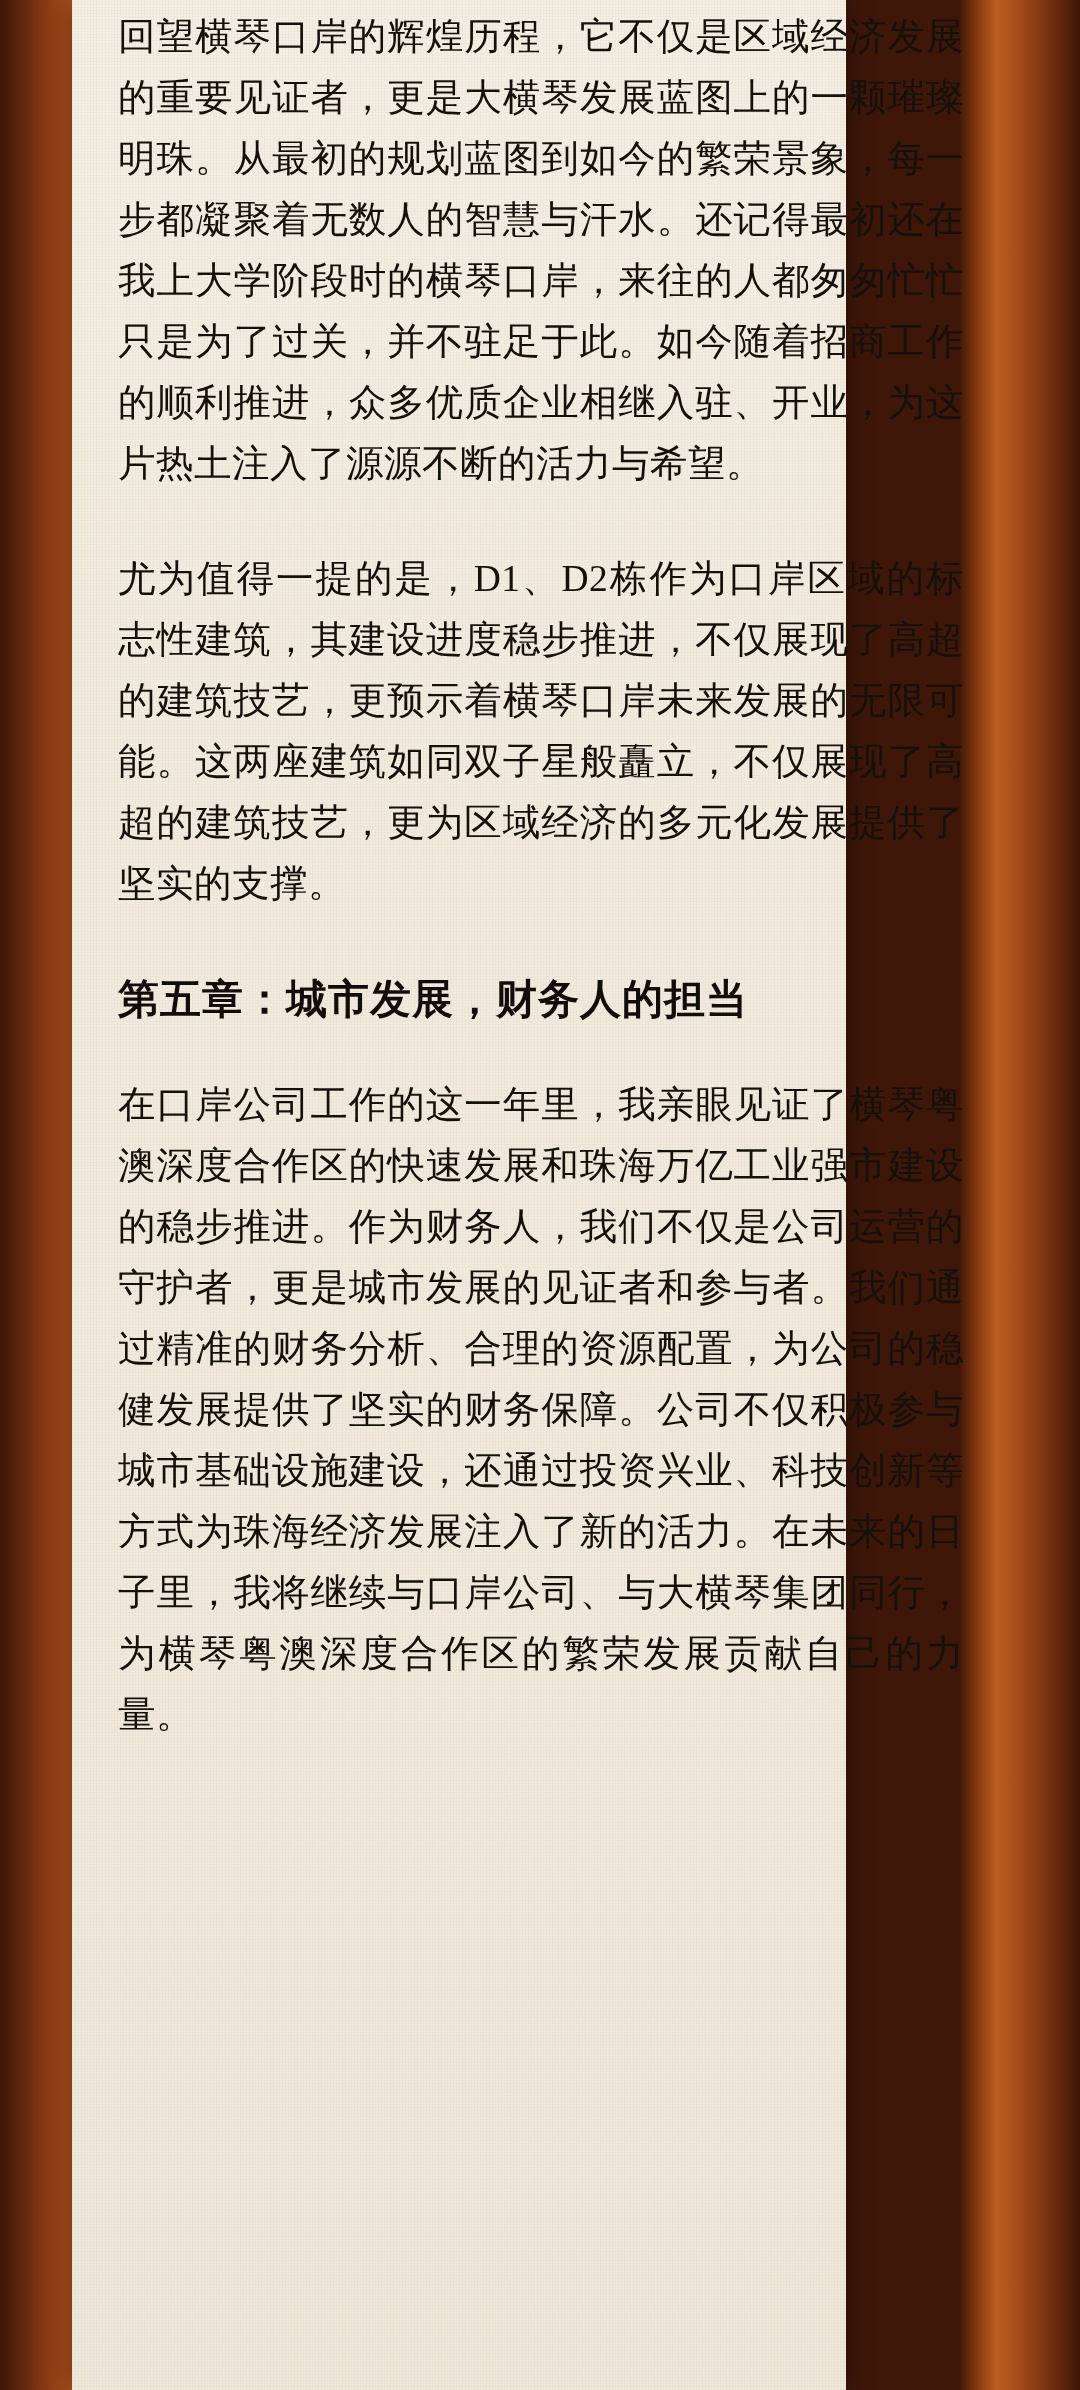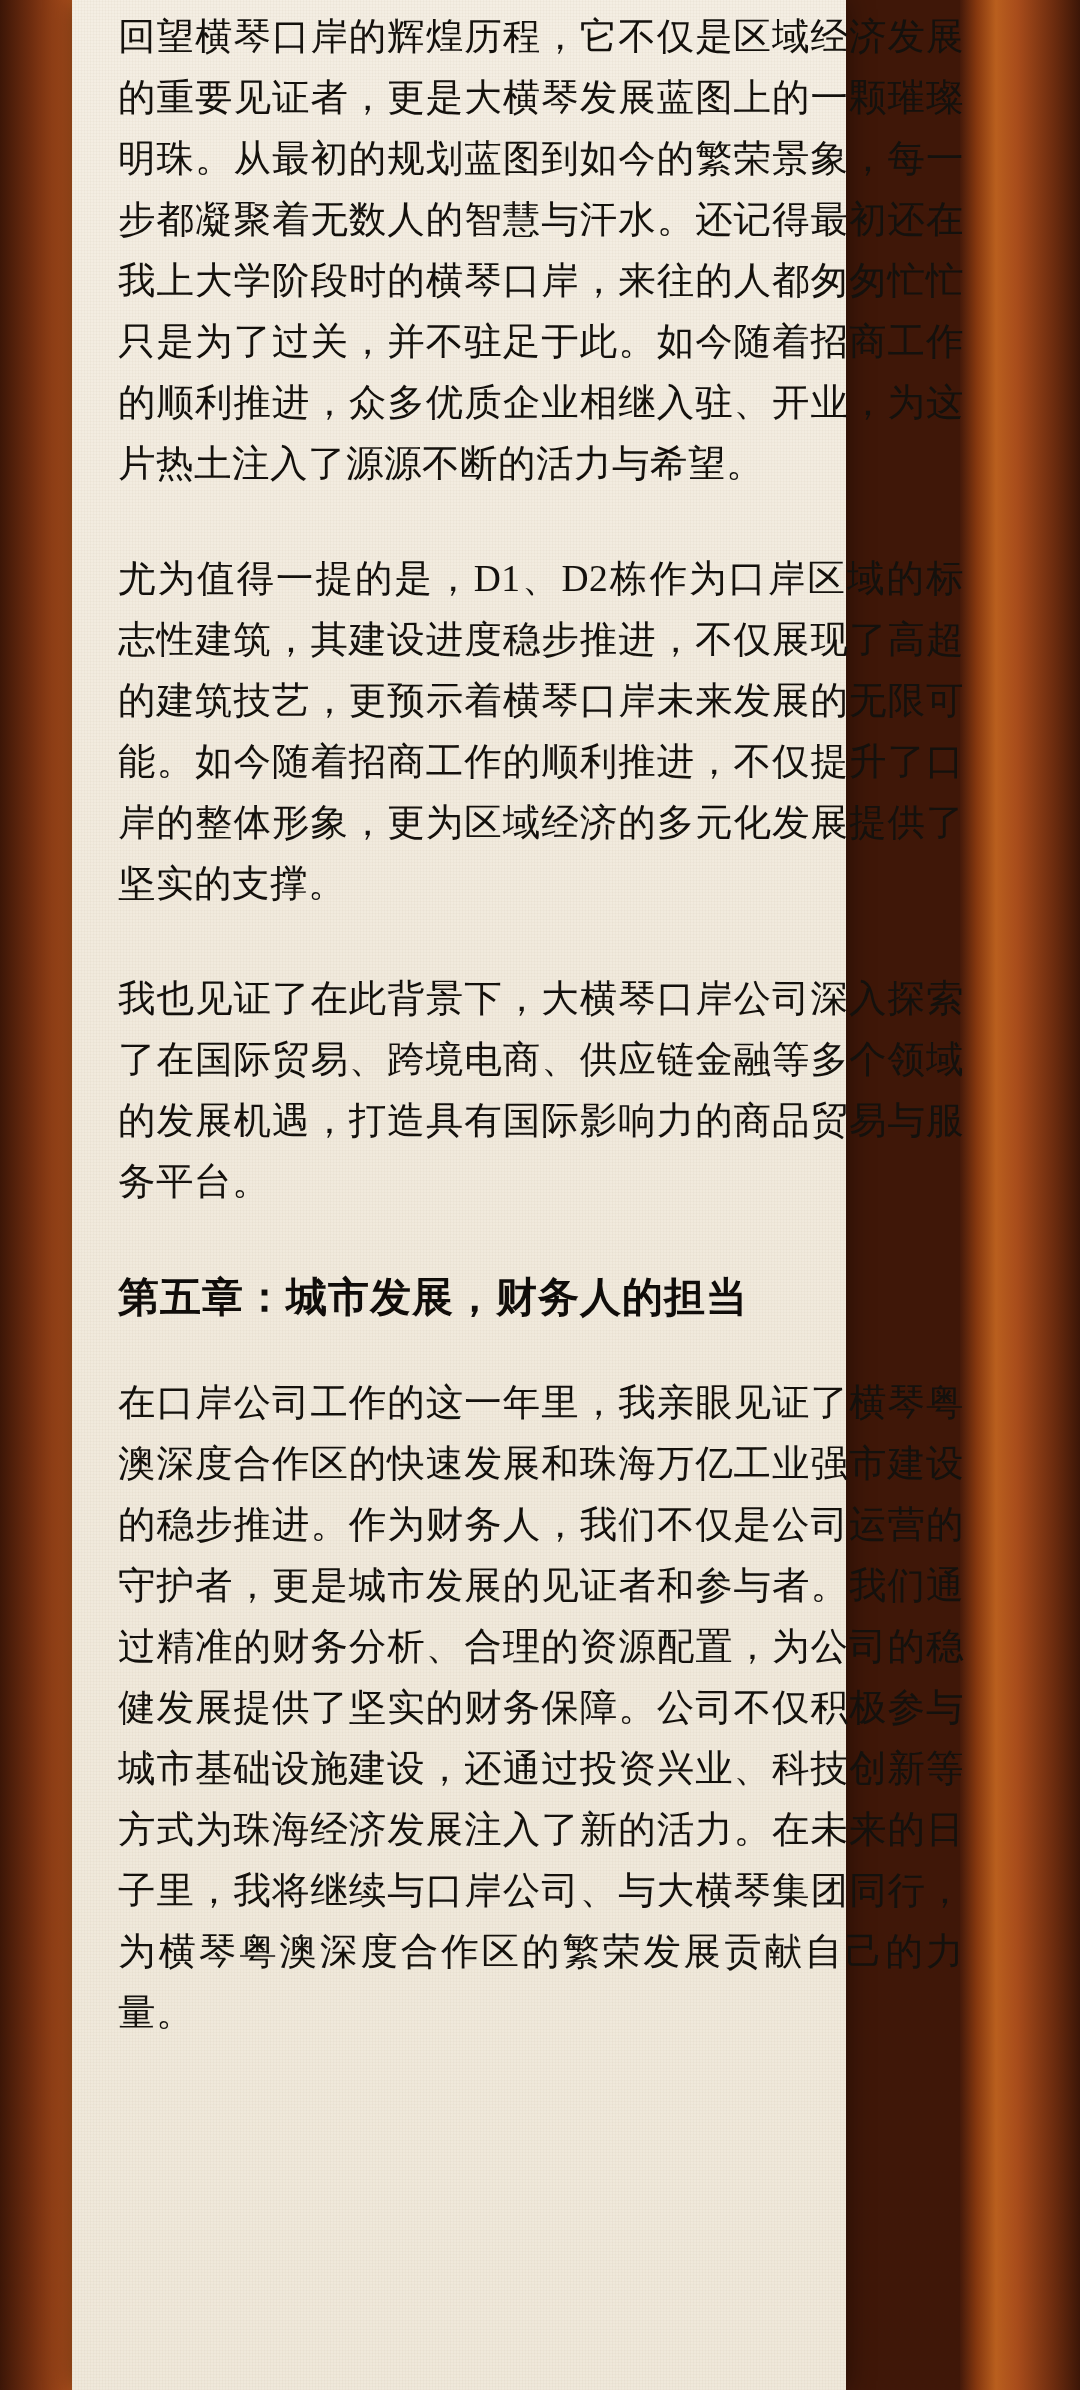--- a/index.html
+++ b/index.html
@@ -110,23 +110,22 @@
 
 <div class="page">
   <div class="edge-left"></div>
   <div class="edge-right"></div>
 
   <div class="sheet">
     <div class="content">
 
       <p class="para">回望横琴口岸的辉煌历程，它不仅是区域经济发展的重要见证者，更是大横琴发展蓝图上的一颗璀璨明珠。从最初的规划蓝图到如今的繁荣景象，每一步都凝聚着无数人的智慧与汗水。还记得最初还在我上大学阶段时的横琴口岸，来往的人都匆匆忙忙只是为了过关，并不驻足于此。如今随着招商工作的顺利推进，众多优质企业相继入驻、开业，为这片热土注入了源源不断的活力与希望。</p>
 
-      <p class="para">尤为值得一提的是，D1、D2栋作为口岸区域的标志性建筑，其建设进度稳步推进，不仅展现了高超的建筑技艺，更预示着横琴口岸未来发展的无限可能。如今随着招商工作的顺利推进，不仅提升了口岸的整体形象，更为区域经济的多元化发展提供了坚实的支撑。</p>
+      <p class="para">尤为值得一提的是，D1、D2栋作为口岸区域的标志性建筑，其建设进度稳步推进，不仅展现了高超的建筑技艺，更预示着横琴口岸未来发展的无限可能。这两座建筑如同双子星般矗立，不仅展现了高超的建筑技艺，更为区域经济的多元化发展提供了坚实的支撑。</p>
 
-      <p class="para">我也见证了在此背景下，大横琴口岸公司深入探索了在国际贸易、跨境电商、供应链金融等多个领域的发展机遇，打造具有国际影响力的商品贸易与服务平台。</p>
 
       <h2 class="heading">第五章：城市发展，财务人的担当</h2>
 
       <p class="para last">在口岸公司工作的这一年里，我亲眼见证了横琴粤澳深度合作区的快速发展和珠海万亿工业强市建设的稳步推进。作为财务人，我们不仅是公司运营的守护者，更是城市发展的见证者和参与者。我们通过精准的财务分析、合理的资源配置，为公司的稳健发展提供了坚实的财务保障。公司不仅积极参与城市基础设施建设，还通过投资兴业、科技创新等方式为珠海经济发展注入了新的活力。在未来的日子里，我将继续与口岸公司、与大横琴集团同行，为横琴粤澳深度合作区的繁荣发展贡献自己的力量。</p>
 
     </div>
   </div>
 </div>
 
 </body></html>

